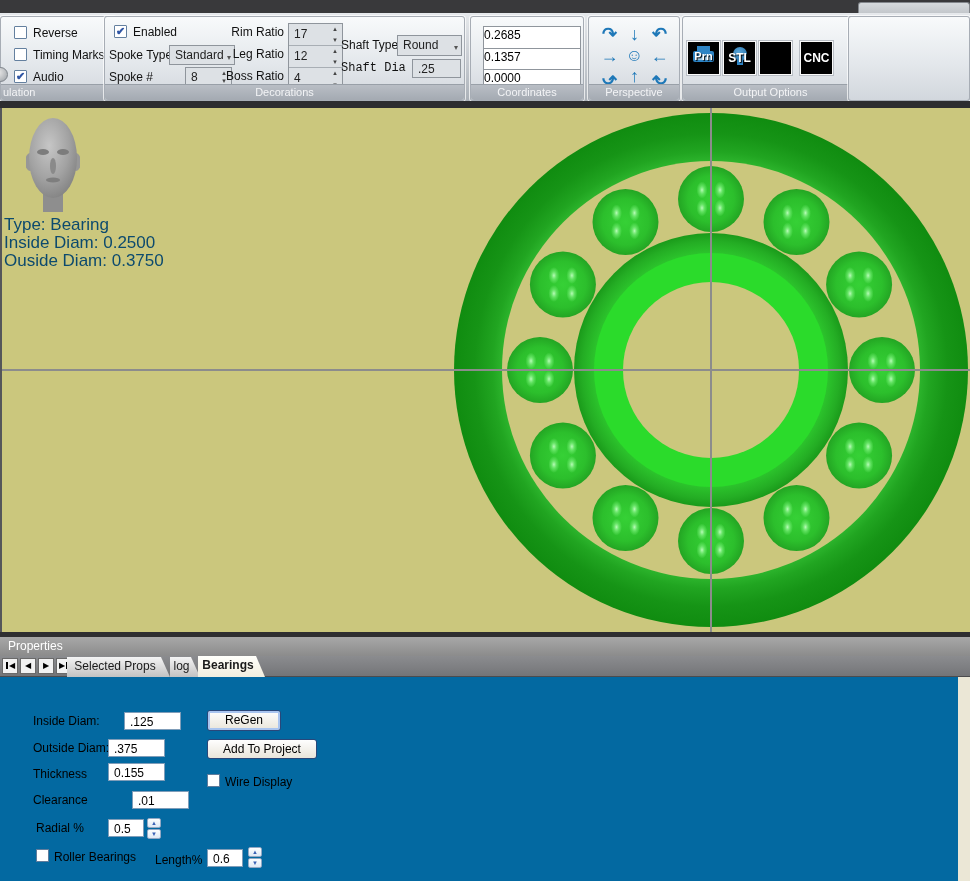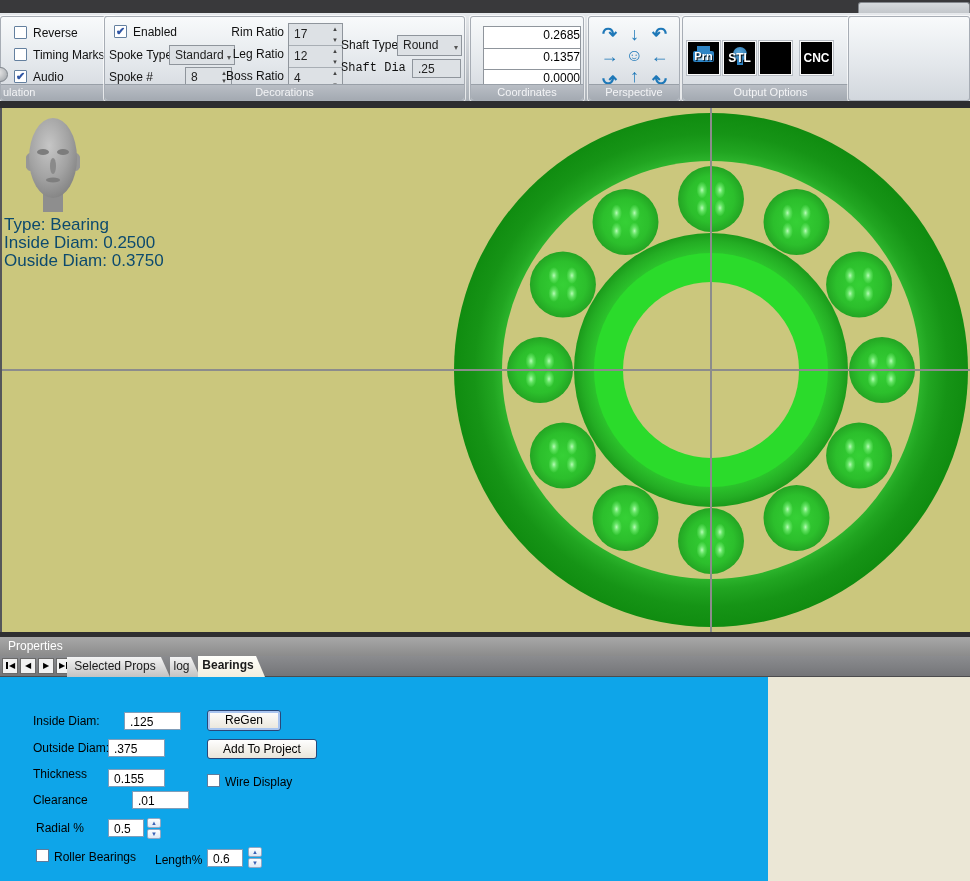--- a/index.html
+++ b/index.html
@@ -35,21 +35,21 @@
   .spin { position:absolute; right:1px; top:1px; bottom:1px; width:12px;
     display:flex; flex-direction:column; justify-content:space-between;
     align-items:center; font-size:7px; color:#444; padding:1px 0; }
   .spin span { line-height:6px; }
   #spincol { left:183px; top:6px; width:55px; height:67px;
     background:#dde1e5; border:1px solid #8f959c; }
   .spinrow { position:relative; height:22px; border-bottom:1px solid #a8aeb4;
     font-size:12px; color:#222; line-height:21px; padding-left:5px; }
   .spinrow:last-child { border-bottom:none; }
   .coordfield { position:absolute; left:12px; width:98px; height:30px;
-    background:#fff; border:1px solid #8f959c; text-align:right;
+    background:#fff; border:1px solid #8f959c; text-align:left;
     font-size:12px; color:#000; line-height:16px; }
   
   .pcell { position:absolute; width:25px; height:22px; text-align:center;
     font-size:18px; line-height:22px; color:#1e78b8; font-weight:bold; cursor:default; }
   .pcell.smiley { font-size:17px; font-weight:normal; }
   .flipv { transform:scaleY(-1); }
   
   .outbtn { position:absolute; top:24px; width:33px; height:34px; background:#000;
     border:1px solid #fafafa; box-shadow:0 0 0 1px #b9bec5; color:#fff;
     text-align:center; }
@@ -88,21 +88,21 @@
     color:#000; }
   .navbtn .bar { display:inline-block; width:2px; height:7px; background:#000;
     vertical-align:middle; margin:0 1px; }
   .tab { position:absolute; top:1px; height:20px; font-size:12px; color:#1a1a1a;
     text-align:center; line-height:19px;
     background:linear-gradient(#f4f4f4,#c2c2c2);
     clip-path:polygon(0 0, calc(100% - 9px) 0, 100% 100%, 0 100%);
     padding-right:7px; }
   .tab.active { background:linear-gradient(#fffffb,#f2eedf); font-weight:bold;
     top:0; height:21px; z-index:3; }
-  #panel { left:0; top:677px; width:768px; height:204px; background:#0ea5e9; }
+  #panel { left:0; top:677px; width:958px; height:204px; background:#0369a1; }
   .flabel { position:absolute; font-size:12px; color:#000; white-space:nowrap; }
   .tfield { position:absolute; height:18px; background:#fff;
     border:1px solid #7f9db9; font-size:12px; color:#000; padding:1px 0 0 5px;
     font-family:"Liberation Sans", sans-serif; }
   .xpspin { position:absolute; width:14px; height:20px; display:flex;
     flex-direction:column; gap:1px; }
   .xpspin div { flex:1; background:linear-gradient(#fdfefe,#dfe9f5);
     border:1px solid #93a8c4; border-radius:2px; font-size:6px; color:#3b62b5;
     text-align:center; line-height:8px; }
   .xpbtn { position:absolute; background:linear-gradient(#fefefe,#e9e5da);
@@ -372,21 +372,21 @@
   <div class="tab" style="left:170px;width:30px;">log</div>
   <div class="tab active" style="left:198px;width:67px;">Bearings</div>
 </div>
 
 <div id="panel" class="abs">
   <div class="flabel" style="left:33px;top:37px;">Inside Diam:</div>
   <input class="tfield" style="left: 124px; top: 35px; width: 57px;" value=".125">
   <div class="flabel" style="left:33px;top:64px;">Outside Diam:</div>
   <input class="tfield" style="left: 108px; top: 62px; width: 57px;" value=".375">
   <div class="flabel" style="left:33px;top:90px;">Thickness</div>
-  <input class="tfield" style="left: 108px; top: 92px; width: 57px;" value="0.155">
+  <input class="tfield" style="left: 108px; top: 86px; width: 57px;" value="0.155">
   <div class="flabel" style="left:33px;top:116px;">Clearance</div>
   <input class="tfield" style="left: 108px; top: 114px; width: 57px; margin-left: 24px;" value=".01">
   <div class="flabel" style="left:36px;top:144px;">Radial %</div>
   <input class="tfield" style="left: 108px; top: 142px; width: 36px;" value="0.5">
   <div class="xpspin" style="left:147px;top:141px;">
       <div>▲</div>
       <div>▼</div>
     </div>
 
   <div class="xpbtn focus" style="left:207px;top:33px;width:74px;height:21px;line-height:19px;">ReGen</div>

